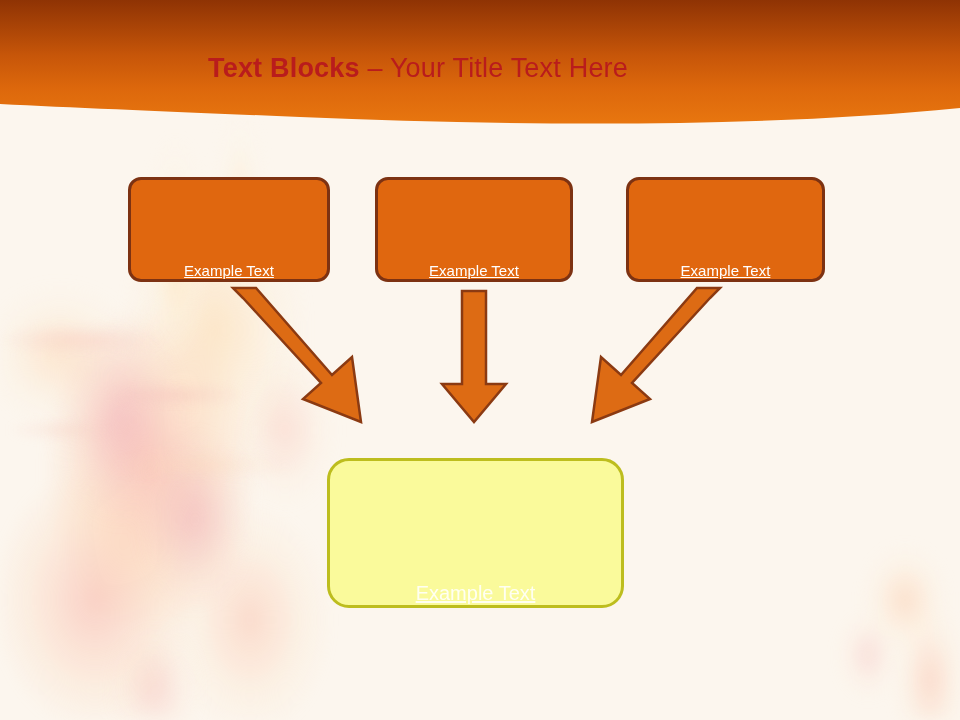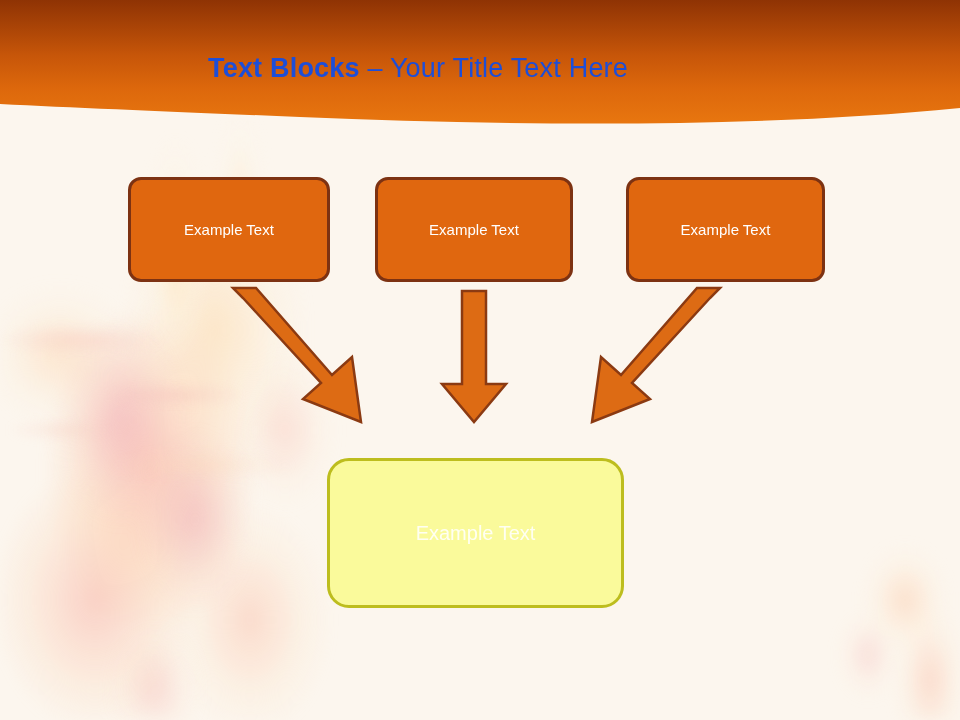--- a/index.html
+++ b/index.html
@@ -69,40 +69,41 @@
     top: 0;
     width: 960px;
     height: 130px;
   }
   .header-title {
     position: absolute;
     left: 0;
     top: 53px;
     width: 836px;
     text-align: center;
-    color: #1d4ed8;
+    color: #b91c1c;
     font-size: 27px;
     letter-spacing: 0.2px;
     white-space: nowrap;
   }
   .header-title .strong {
     font-weight: bold;
   }
   .header-title .light {
     font-weight: normal;
   }
 
   
   .node-box {
     position: absolute;
     box-sizing: border-box;
     display: flex;
-    align-items: center;
+    align-items: flex-end;
     justify-content: center;
     border-radius: 13px;
+    text-decoration: underline;
   }
   .node-top {
     background: #E0670F;
     border: 3px solid #7D3212;
     color: #ffffff;
     font-size: 15px;
   }
   .node-result {
     background: #FAFA9B;
     border: 3px solid #BDBD1E;

